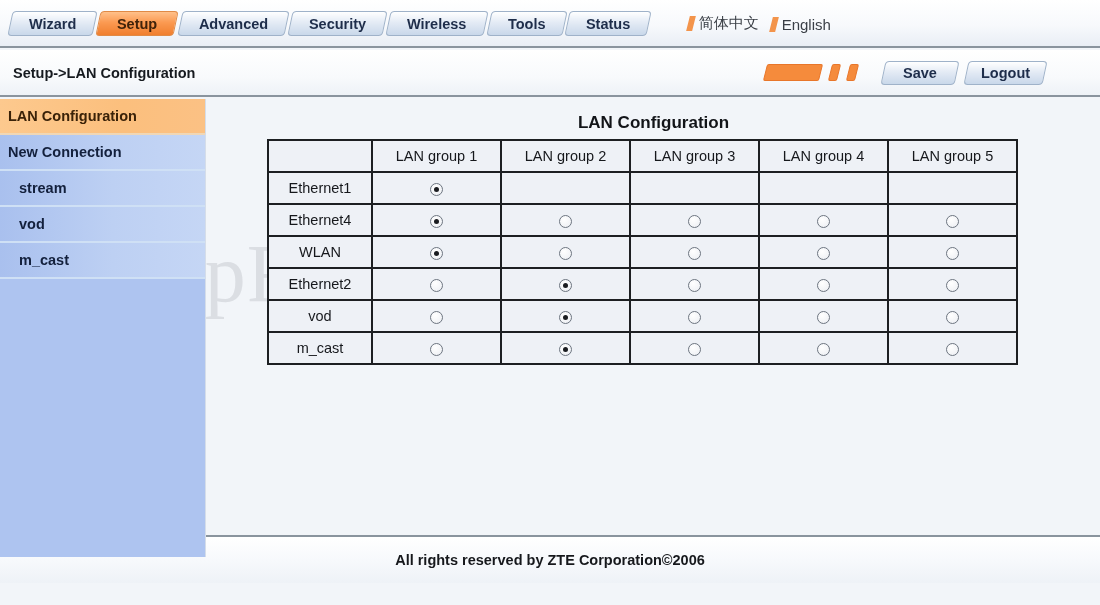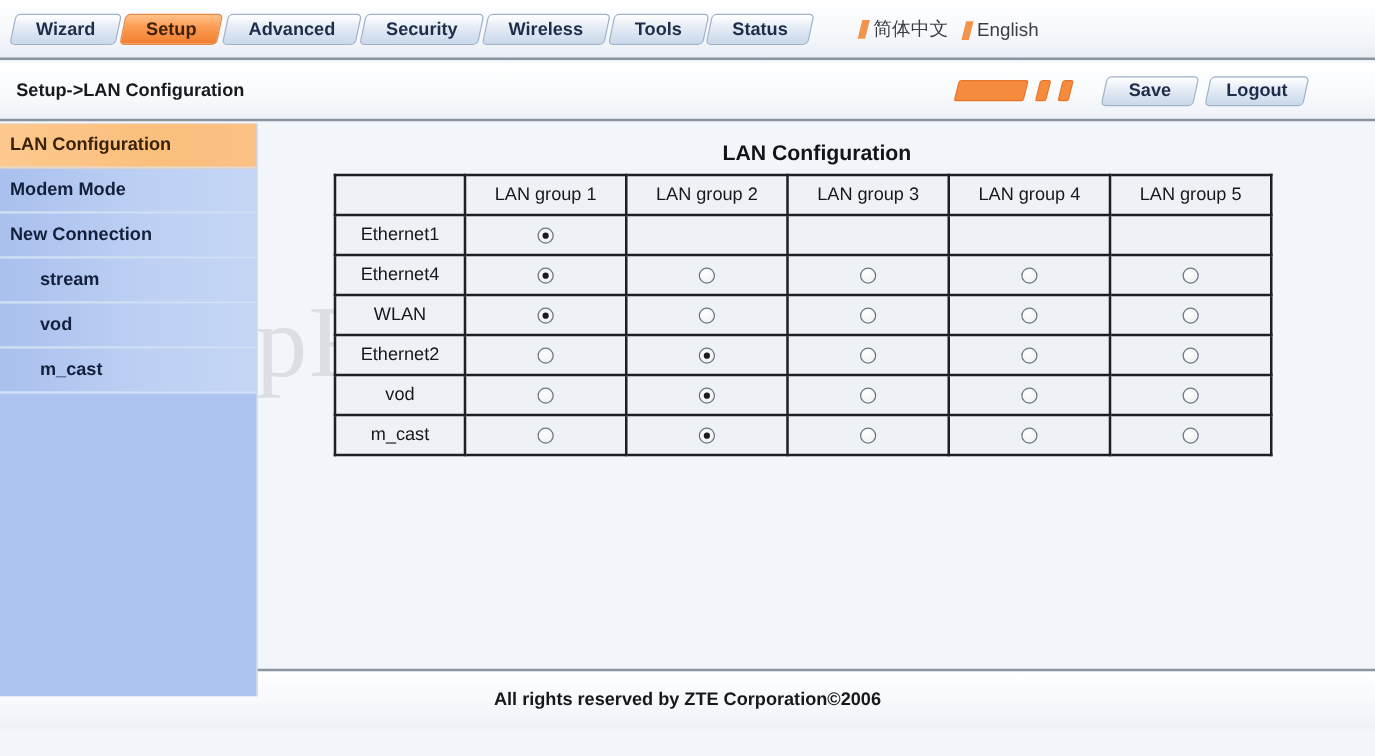--- a/index.html
+++ b/index.html
@@ -209,21 +209,21 @@
     border-bottom: 2px solid #f0d7b6;
   }
   .side-label {
     font-size: 14.5px;
     font-weight: bold;
     color: #13203c;
     padding-left: 8px;
     white-space: nowrap;
   }
   .side-item.active .side-label { color: #3a2208; }
-  .side-item.child .side-label { padding-left: 32px; }
+  .side-item.child .side-label { padding-left: 19px; }
 
   
   .main {
     position: absolute;
     left: 207px; top: 0;
     right: 0;
     height: 458px;
   }
 
   .panel-title {
@@ -373,23 +373,20 @@
     </div>
   </div>
 
   <div class="body-area">
 
     <div class="watermark">SetupRouter.com</div>
 
     <div class="sidebar">
       <div class="side-item active">
         <span class="side-label">LAN Configuration</span>
-      </div>
-      <div class="side-item">
-        <span class="side-label">Modem Mode</span>
       </div>
       <div class="side-item">
         <span class="side-label">New Connection</span>
       </div>
       <div class="side-item child">
         <span class="side-label">stream</span>
       </div>
       <div class="side-item child">
         <span class="side-label">vod</span>
       </div>

